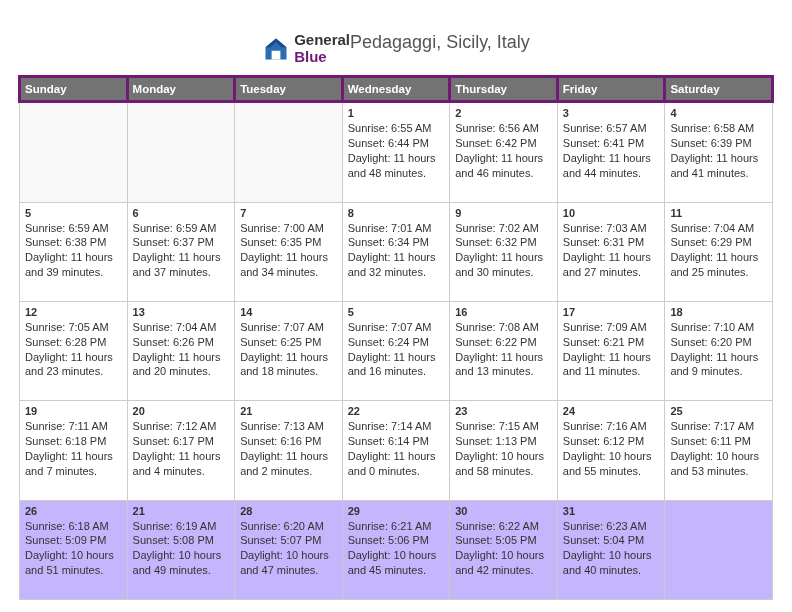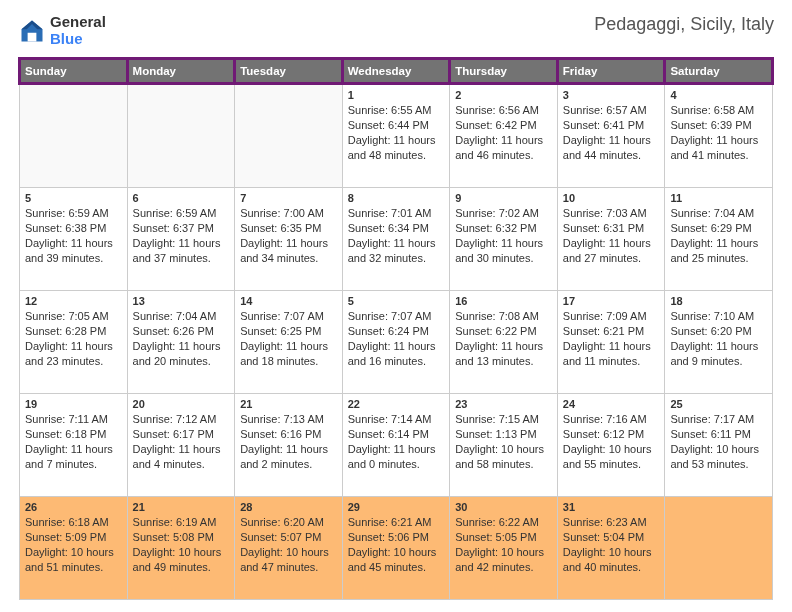--- a/index.html
+++ b/index.html
@@ -6,42 +6,43 @@
     body {
       font-family: Arial, sans-serif;
       background: #fff;
       width: 792px;
       height: 612px;
       overflow: hidden;
     }
     .page {
       width: 792px;
       height: 612px;
-      padding: 14px 18px 12px 18px;
+      padding: 32px 18px 12px 18px;
       display: flex;
       flex-direction: column;
+      align-items: center;
     }
     .header {
       display: flex;
       justify-content: space-between;
       align-items: flex-start;
       margin-bottom: 10px;
     }
     .logo {
       display: flex;
       align-items: center;
       gap: 4px;
     }
     .logo-text {
       font-size: 15px;
       font-weight: bold;
       line-height: 1.1;
     }
     .logo-general { color: #333; }
-    .logo-blue { color: #3b82f6; }
+    .logo-blue { color: #701a75; }
     .logo-icon {
       width: 28px;
       height: 28px;
     }
     .title-area {
       text-align: right;
     }
     .month-title {
       font-size: 32px;
       font-weight: bold;
@@ -75,21 +76,21 @@
       font-size: 9.5px;
       color: #333;
       height: 82px;
       width: calc(100% / 7);
       background: #fff;
     }
     .calendar td.empty {
       background: #f9f9f9;
     }
     .calendar tr:last-child td {
-      background: #fdba74;
+      background: #c4b5fd;
     }
     .day-number {
       font-size: 11px;
       font-weight: bold;
       color: #333;
       display: block;
       margin-bottom: 2px;
     }
     .day-info {
       font-size: 11px;

